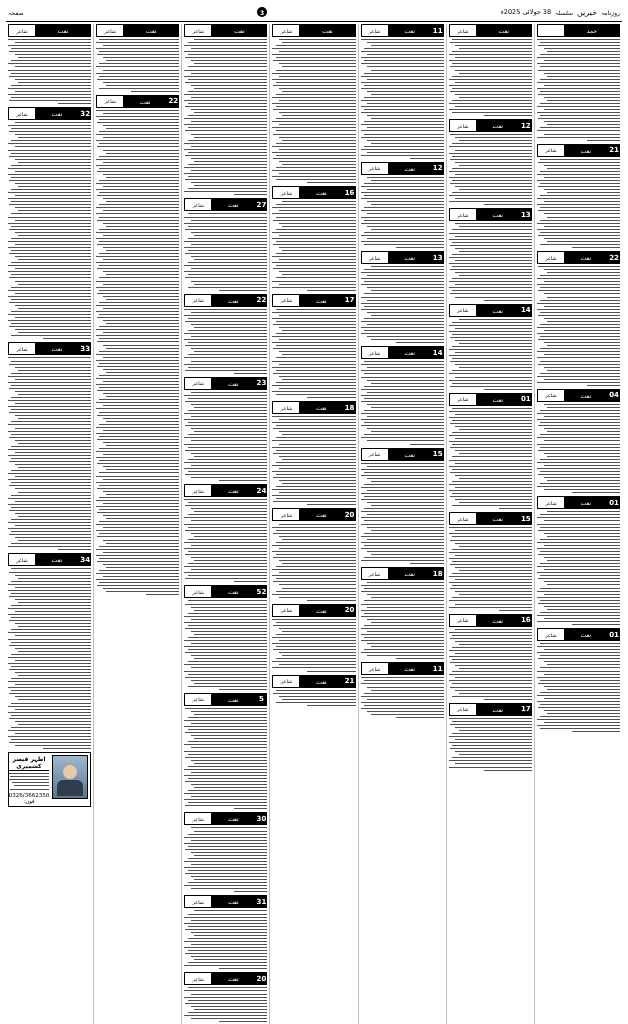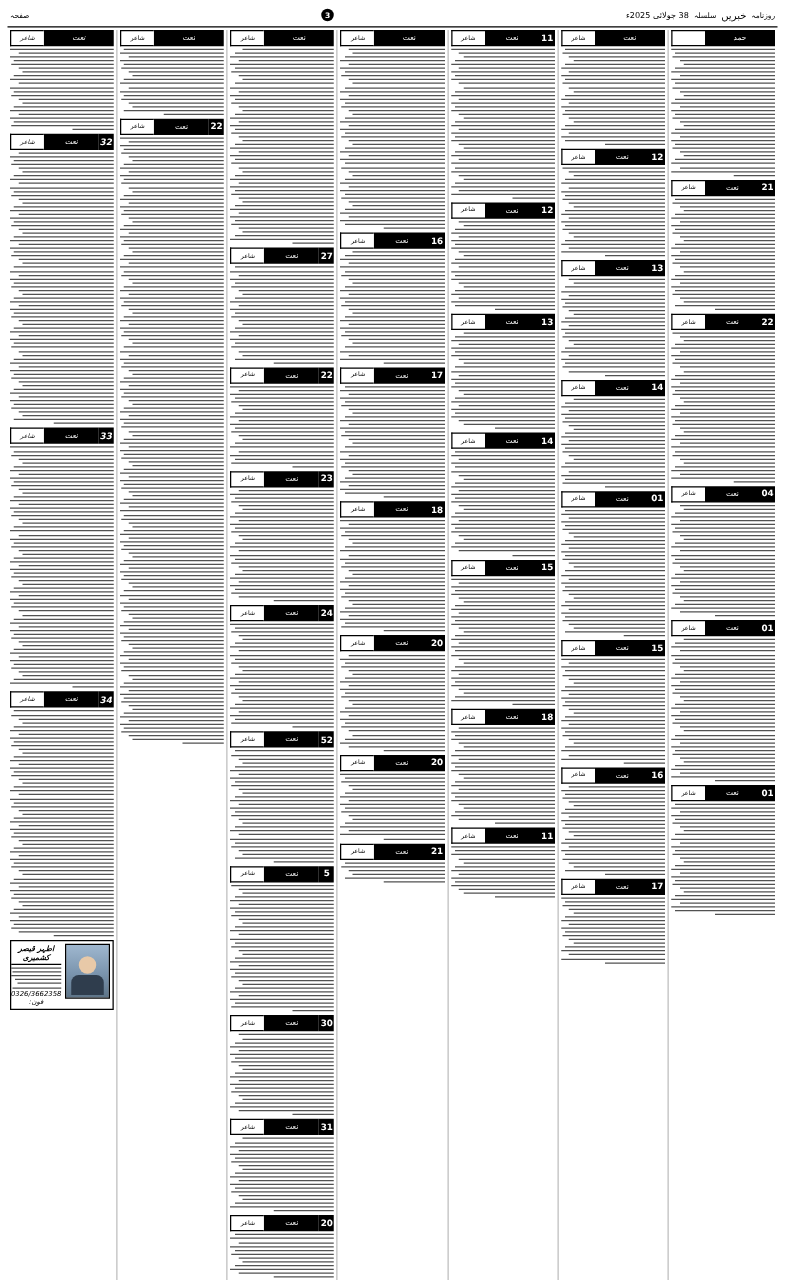--- a/index.html
+++ b/index.html
@@ -48,21 +48,21 @@
     gap:0;
   }
   .col{
     flex:1 1 0;
     padding:0 2px;
     border-left:1px solid #bdbdbd;
     box-sizing:border-box;
     overflow:hidden;
     position:relative;
   }
-  .col:last-child{border-left:none;font-style:italic;}
+  .col:last-child{border-left:none;}
 
   
   .article{margin-bottom:3px;}
   .art-head{
     display:flex;
     align-items:stretch;
     height:13px;
     margin-bottom:2px;
     direction:rtl;
   }

